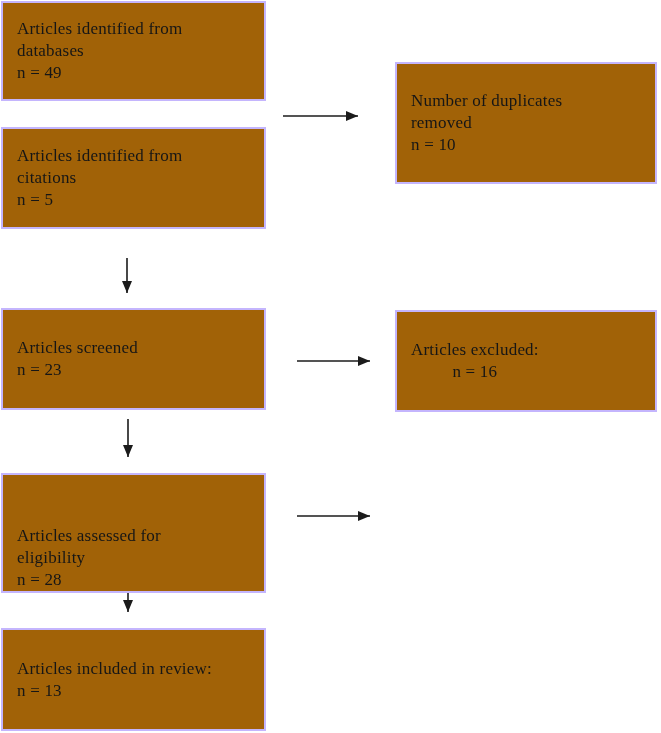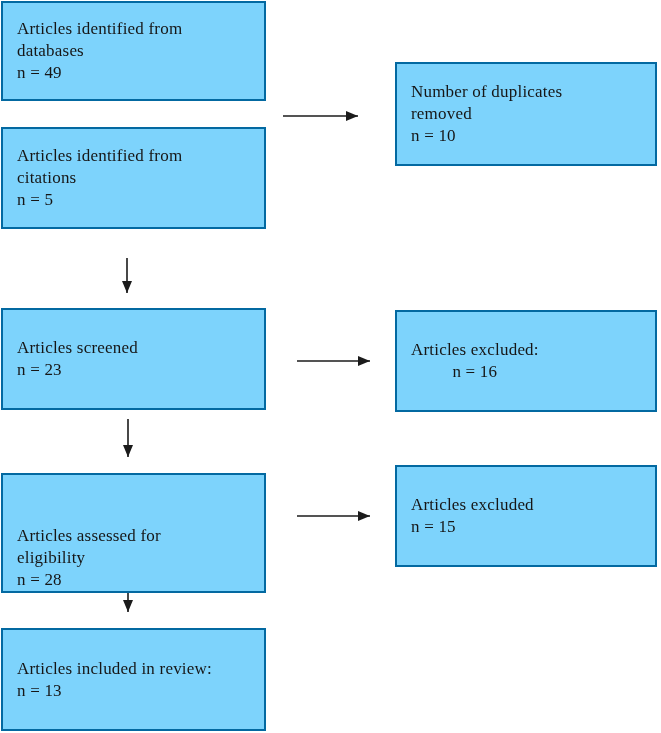--- a/index.html
+++ b/index.html
@@ -12,41 +12,41 @@
     width: 661px;
     height: 733px;
     background: #ffffff;
     font-family: "Liberation Serif", "DejaVu Serif", serif;
     color: #161616;
     overflow: hidden;
   }
   .box {
     position: absolute;
     box-sizing: border-box;
-    border: 2px solid #0369a1;
-    background: #7dd3fc;
+    border: 2px solid #c4b5fd;
+    background: #a16207;
     display: flex;
     align-items: center;
     padding-left: 14px;
     padding-right: 8px;
   }
   .box-text {
     white-space: pre-line;
     font-size: 17px;
     line-height: 22px;
     letter-spacing: 0.2px;
   }
   
   .box-identified-databases  { left: 1px;   top: 1px;   width: 265px; height: 100px; }
   .box-identified-citations  { left: 1px;   top: 127px; width: 265px; height: 102px; }
   .box-screened              { left: 1px;   top: 308px; width: 265px; height: 102px; }
   .box-assessed              { left: 1px;   top: 473px; width: 265px; height: 120px; align-items: flex-end; }
   .box-included              { left: 1px;   top: 628px; width: 265px; height: 103px; }
   
-  .box-duplicates            { left: 395px; top: 62px;  width: 262px; height: 104px; }
+  .box-duplicates            { left: 395px; top: 62px;  width: 262px; height: 122px; }
   .box-excluded-screening    { left: 395px; top: 310px; width: 262px; height: 102px; text-align: center; }
   .box-excluded-eligibility  { left: 395px; top: 465px; width: 262px; height: 102px; }
 
   .arrows {
     position: absolute;
     left: 0;
     top: 0;
     width: 661px;
     height: 733px;
     pointer-events: none;
@@ -102,23 +102,19 @@
     <div class="box-text">Articles excluded:
 n = 16</div>
   </div>
 
   <div class="box box-assessed">
     <div class="box-text">Articles assessed for
 eligibility
 n = 28</div>
   </div>
 
-  <div class="box box-excluded-eligibility">
-    <div class="box-text">Articles excluded
-n = 15</div>
-  </div>
 
   <div class="box box-included">
     <div class="box-text">Articles included in review:
 n = 13</div>
   </div>
 
 </div>
 
 </body></html>

